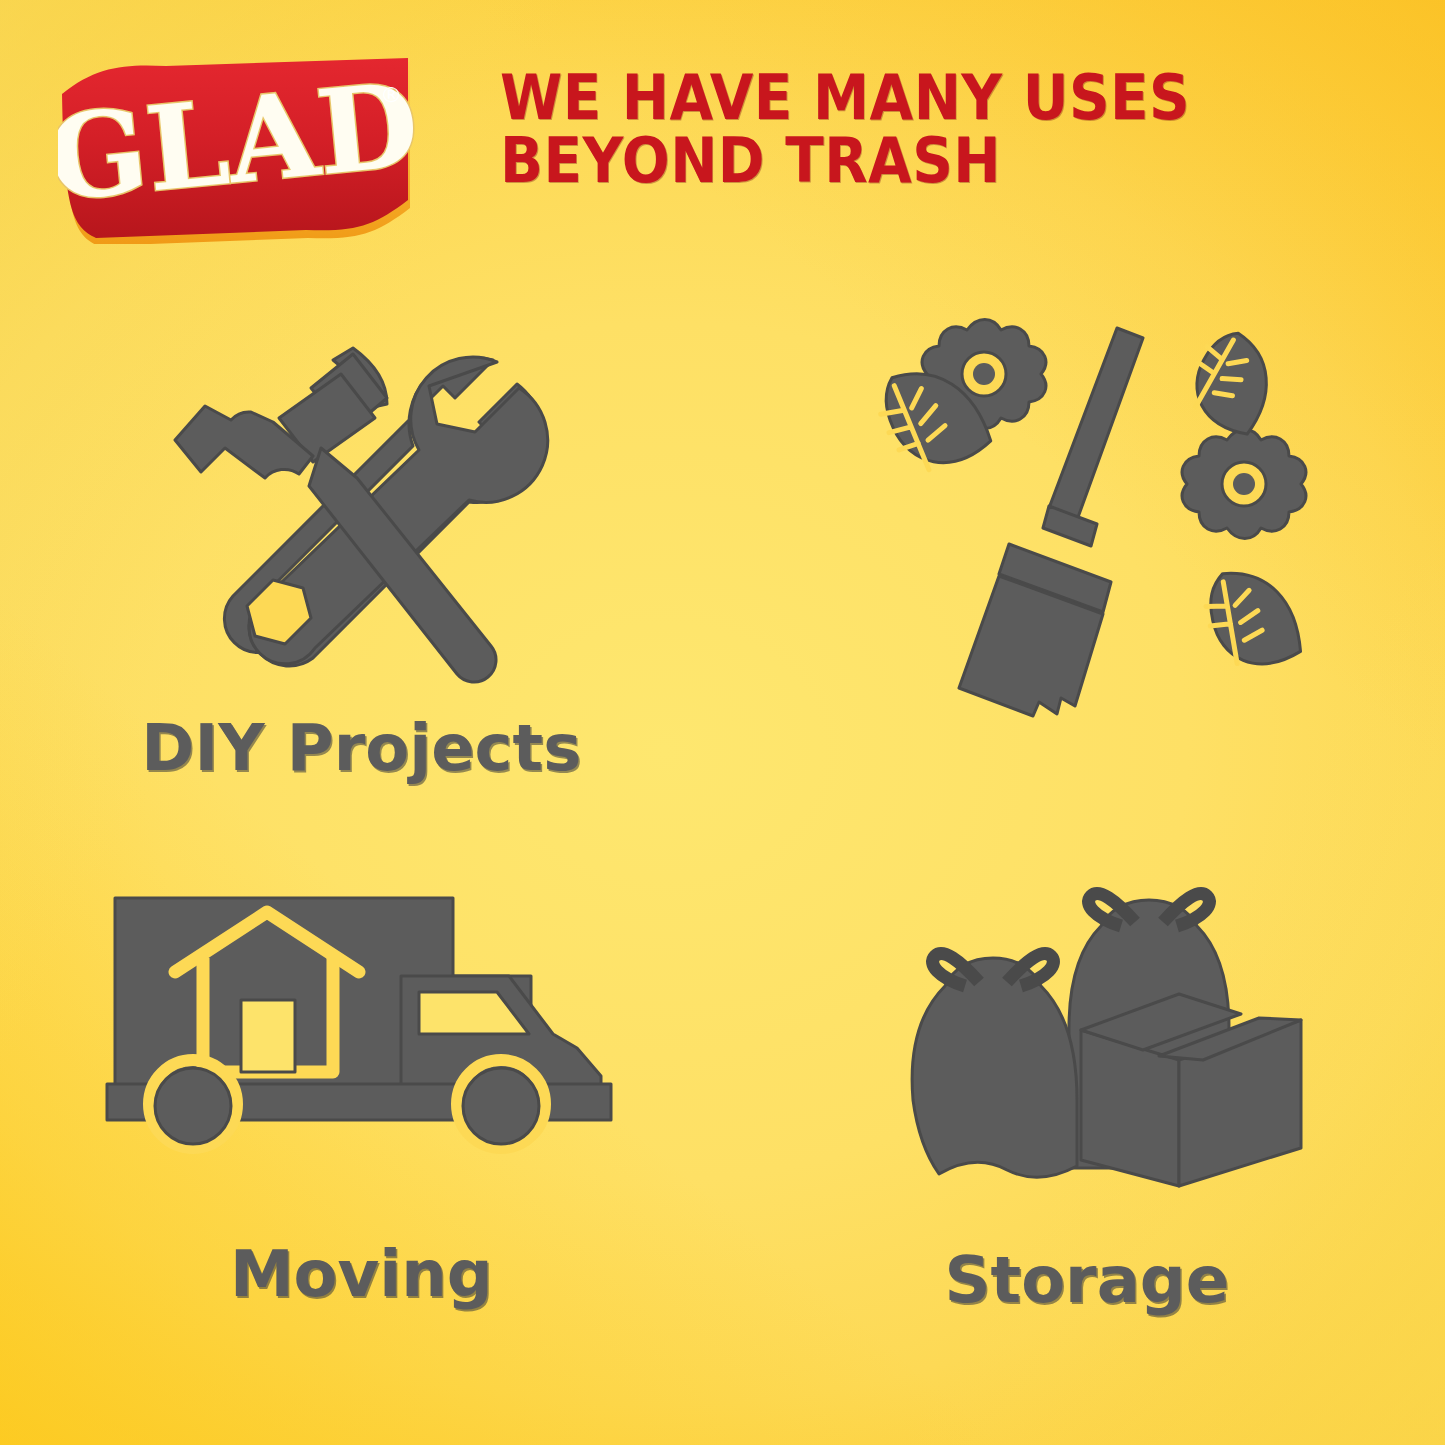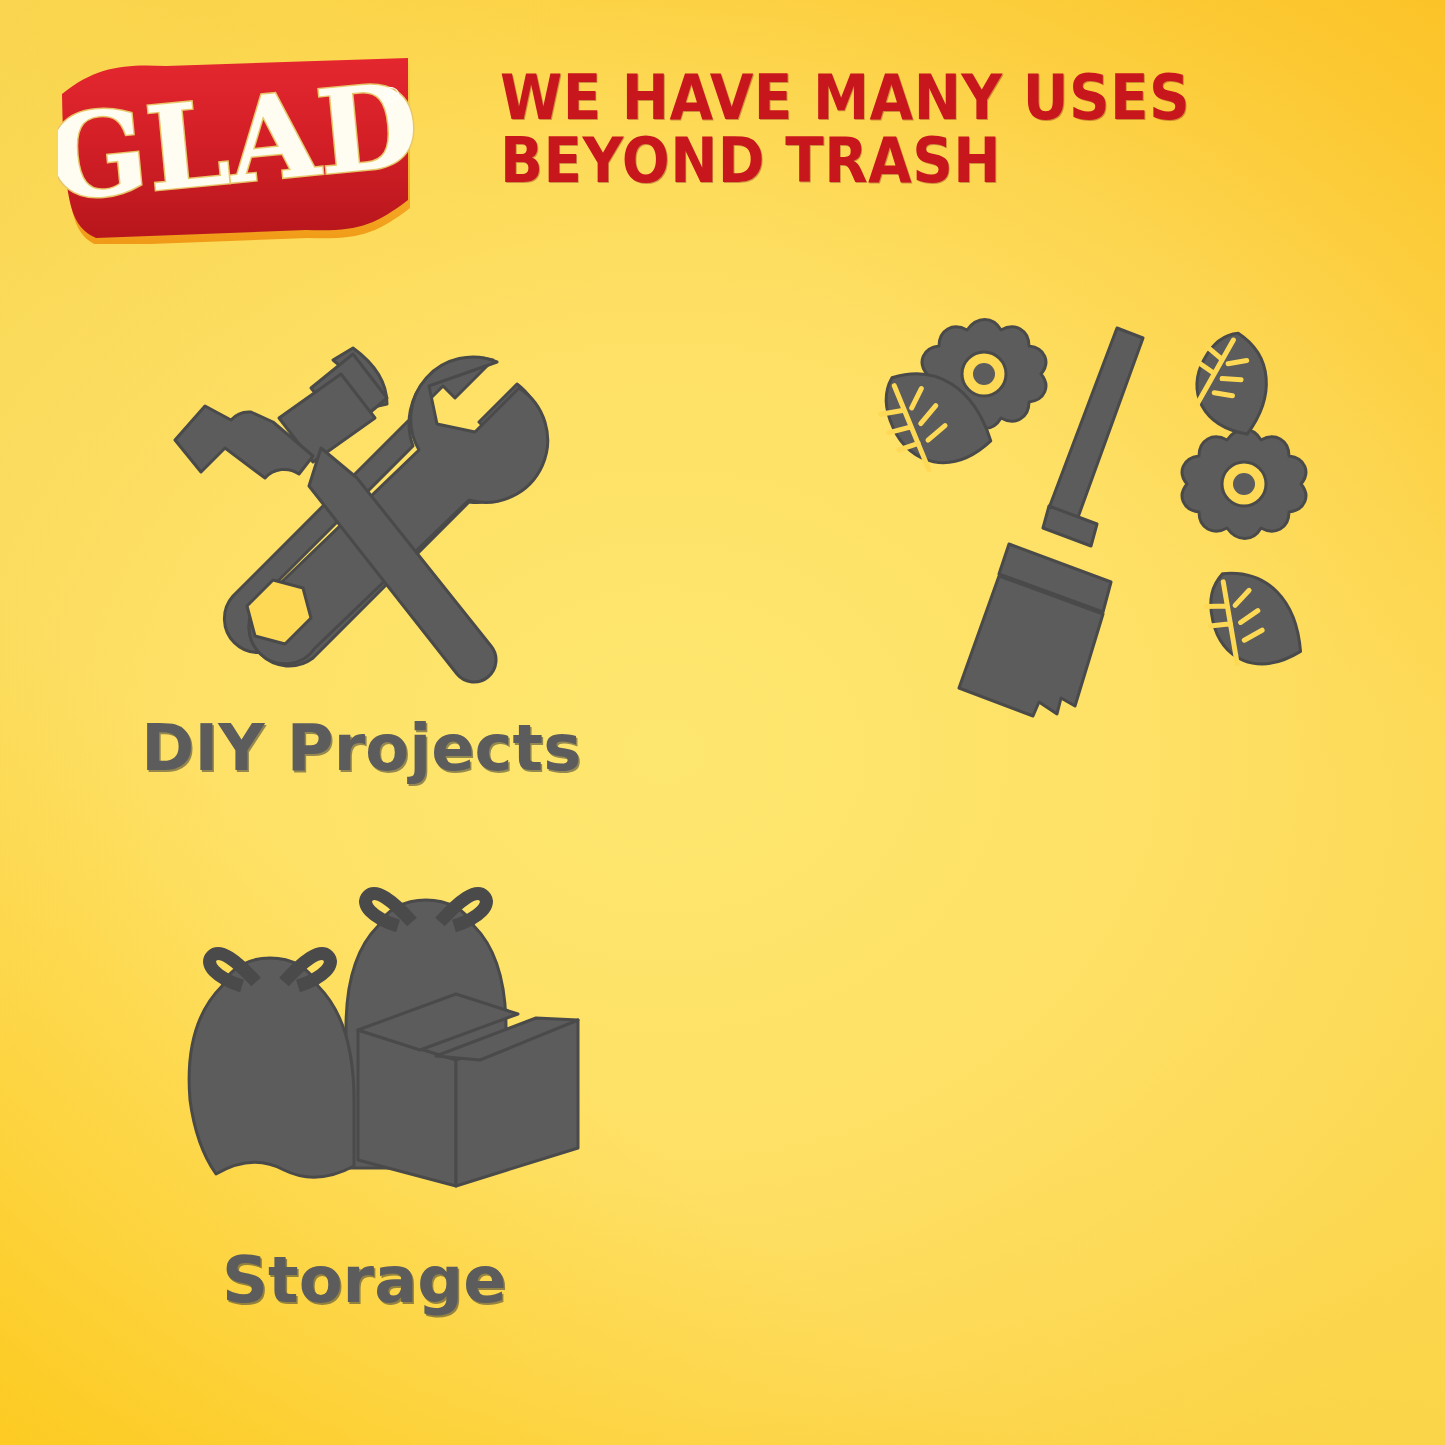--- a/index.html
+++ b/index.html
@@ -269,20 +269,50 @@
 
           <g transform="rotate(-18 386 300)">
             <path class="gs" d="M388,254 c44,10 62,48 50,98 c-50,12 -78,-18 -74,-56 c2,-22 10,-34 24,-42 Z"></path>
             <path class="none" stroke="#FDD955" stroke-width="5" stroke-linecap="round" d="M386,262 L374,344 M382,286 L362,280 M380,304 L360,300
                      M390,288 L408,278 M390,306 L410,300 M388,324 L408,320"></path>
           </g>
         </svg>
       </div>
     </div>
 
+    <div class="tile tile-moving">
+      <div class="art">
+        <svg viewBox="0 0 520 300" xmlns="http://www.w3.org/2000/svg">
+          <g class="gs">
+
+            <path d="M14,10 L352,10 L352,88 L430,88 L430,214 L14,214 Z"></path>
+
+            <path d="M300,88 L408,88 L452,146 L476,160 L500,188 L500,214 L300,214 Z"></path>
+
+            <path d="M6,196 L510,196 L510,232 L6,232 Z"></path>
+          </g>
+
+          <path class="gs" style="fill:#FDE36A" d="M318,104 L396,104 L428,146 L318,146 Z"></path>
+
+          <g>
+            <path class="none" stroke="#FDD955" stroke-width="13" stroke-linejoin="round" stroke-linecap="round" d="M74,84 L166,24 L258,84"></path>
+            <path class="none" stroke="#FDD955" stroke-width="13" stroke-linejoin="round" d="M102,70 L102,184 L232,184 L232,70"></path>
+            <path class="gs" style="fill:#FDE36A" d="M140,112 L194,112 L194,184 L140,184 Z"></path>
+          </g>
+
+          <g>
+            <circle class="none" stroke="#FDD955" stroke-width="12" cx="92" cy="216" r="44"></circle>
+            <circle class="gs" cx="92" cy="218" r="38"></circle>
+            <circle class="none" stroke="#FDD955" stroke-width="12" cx="400" cy="216" r="44"></circle>
+            <circle class="gs" cx="400" cy="218" r="38"></circle>
+          </g>
+        </svg>
+      </div>
+      <div class="caption">Moving</div>
+    </div>
 
     <div class="tile tile-storage">
       <div class="art">
         <svg viewBox="0 0 470 340" xmlns="http://www.w3.org/2000/svg">
 
           <g>
             <path class="gs" d="M252,62
                      c8,-16 26,-26 48,-26 c22,0 40,10 48,26
                      c22,22 32,56 32,102 l0,140 l-160,0 l0,-140
                      c0,-46 10,-80 32,-102 Z"></path>

